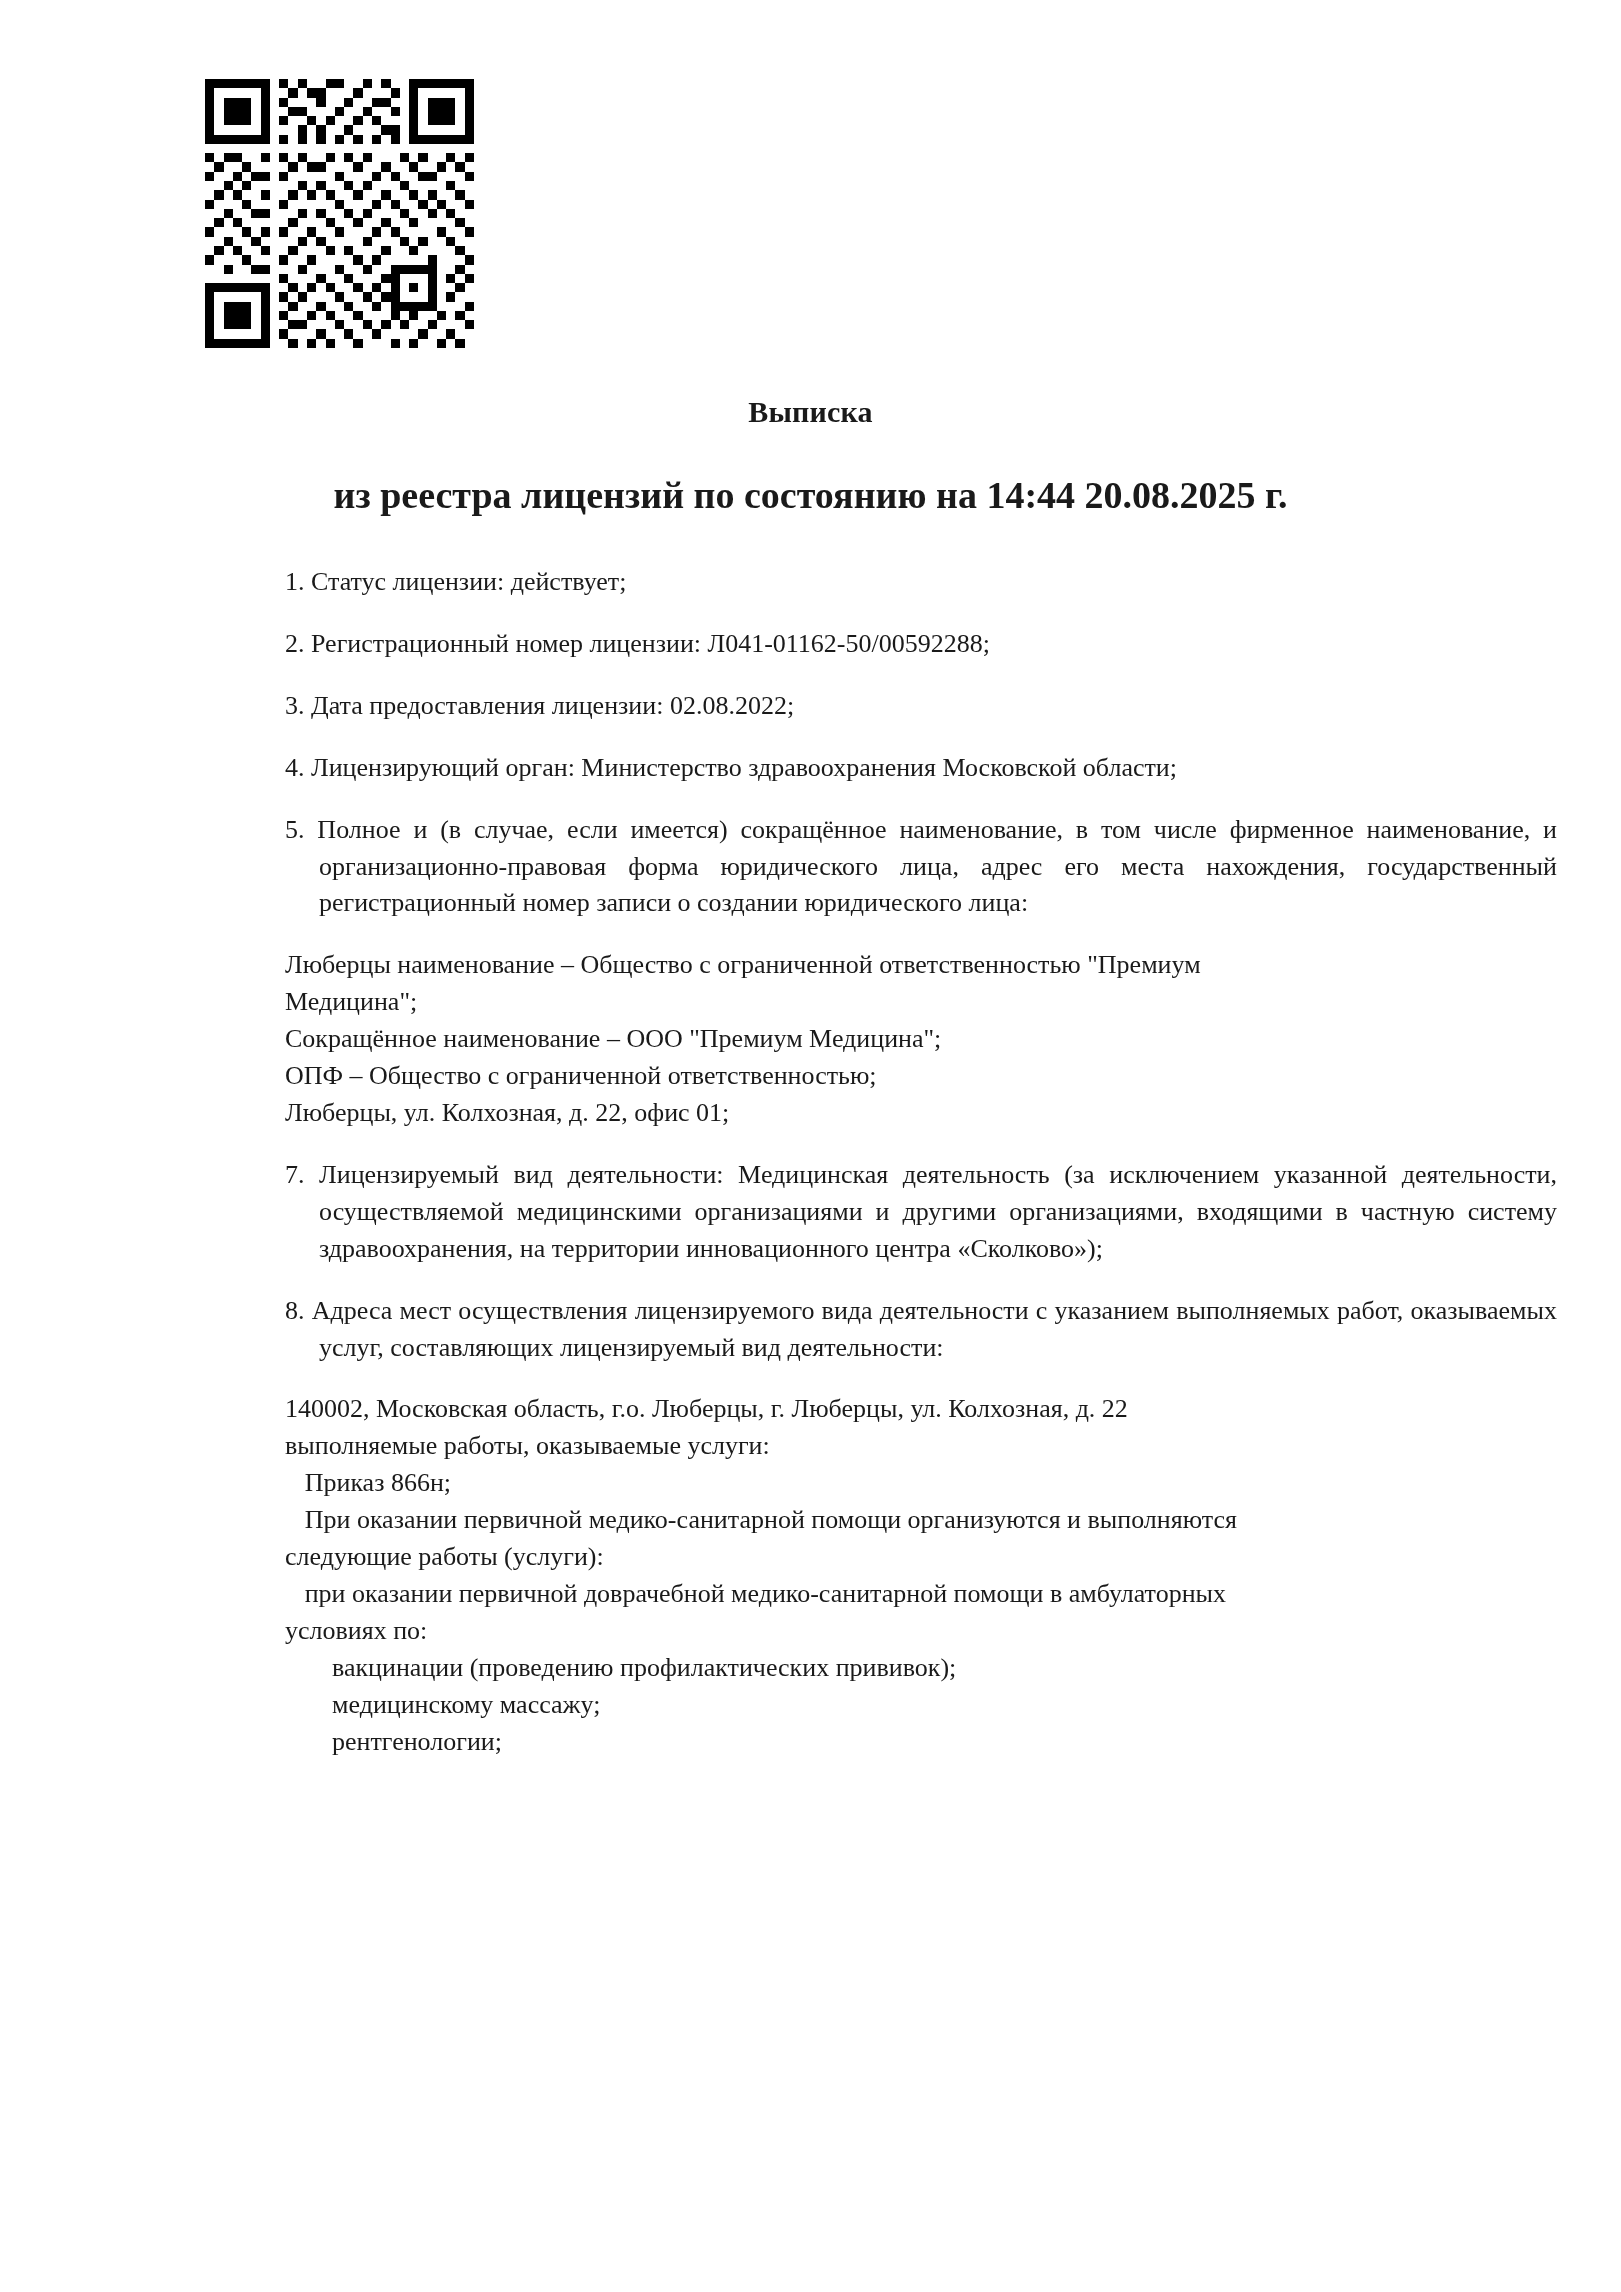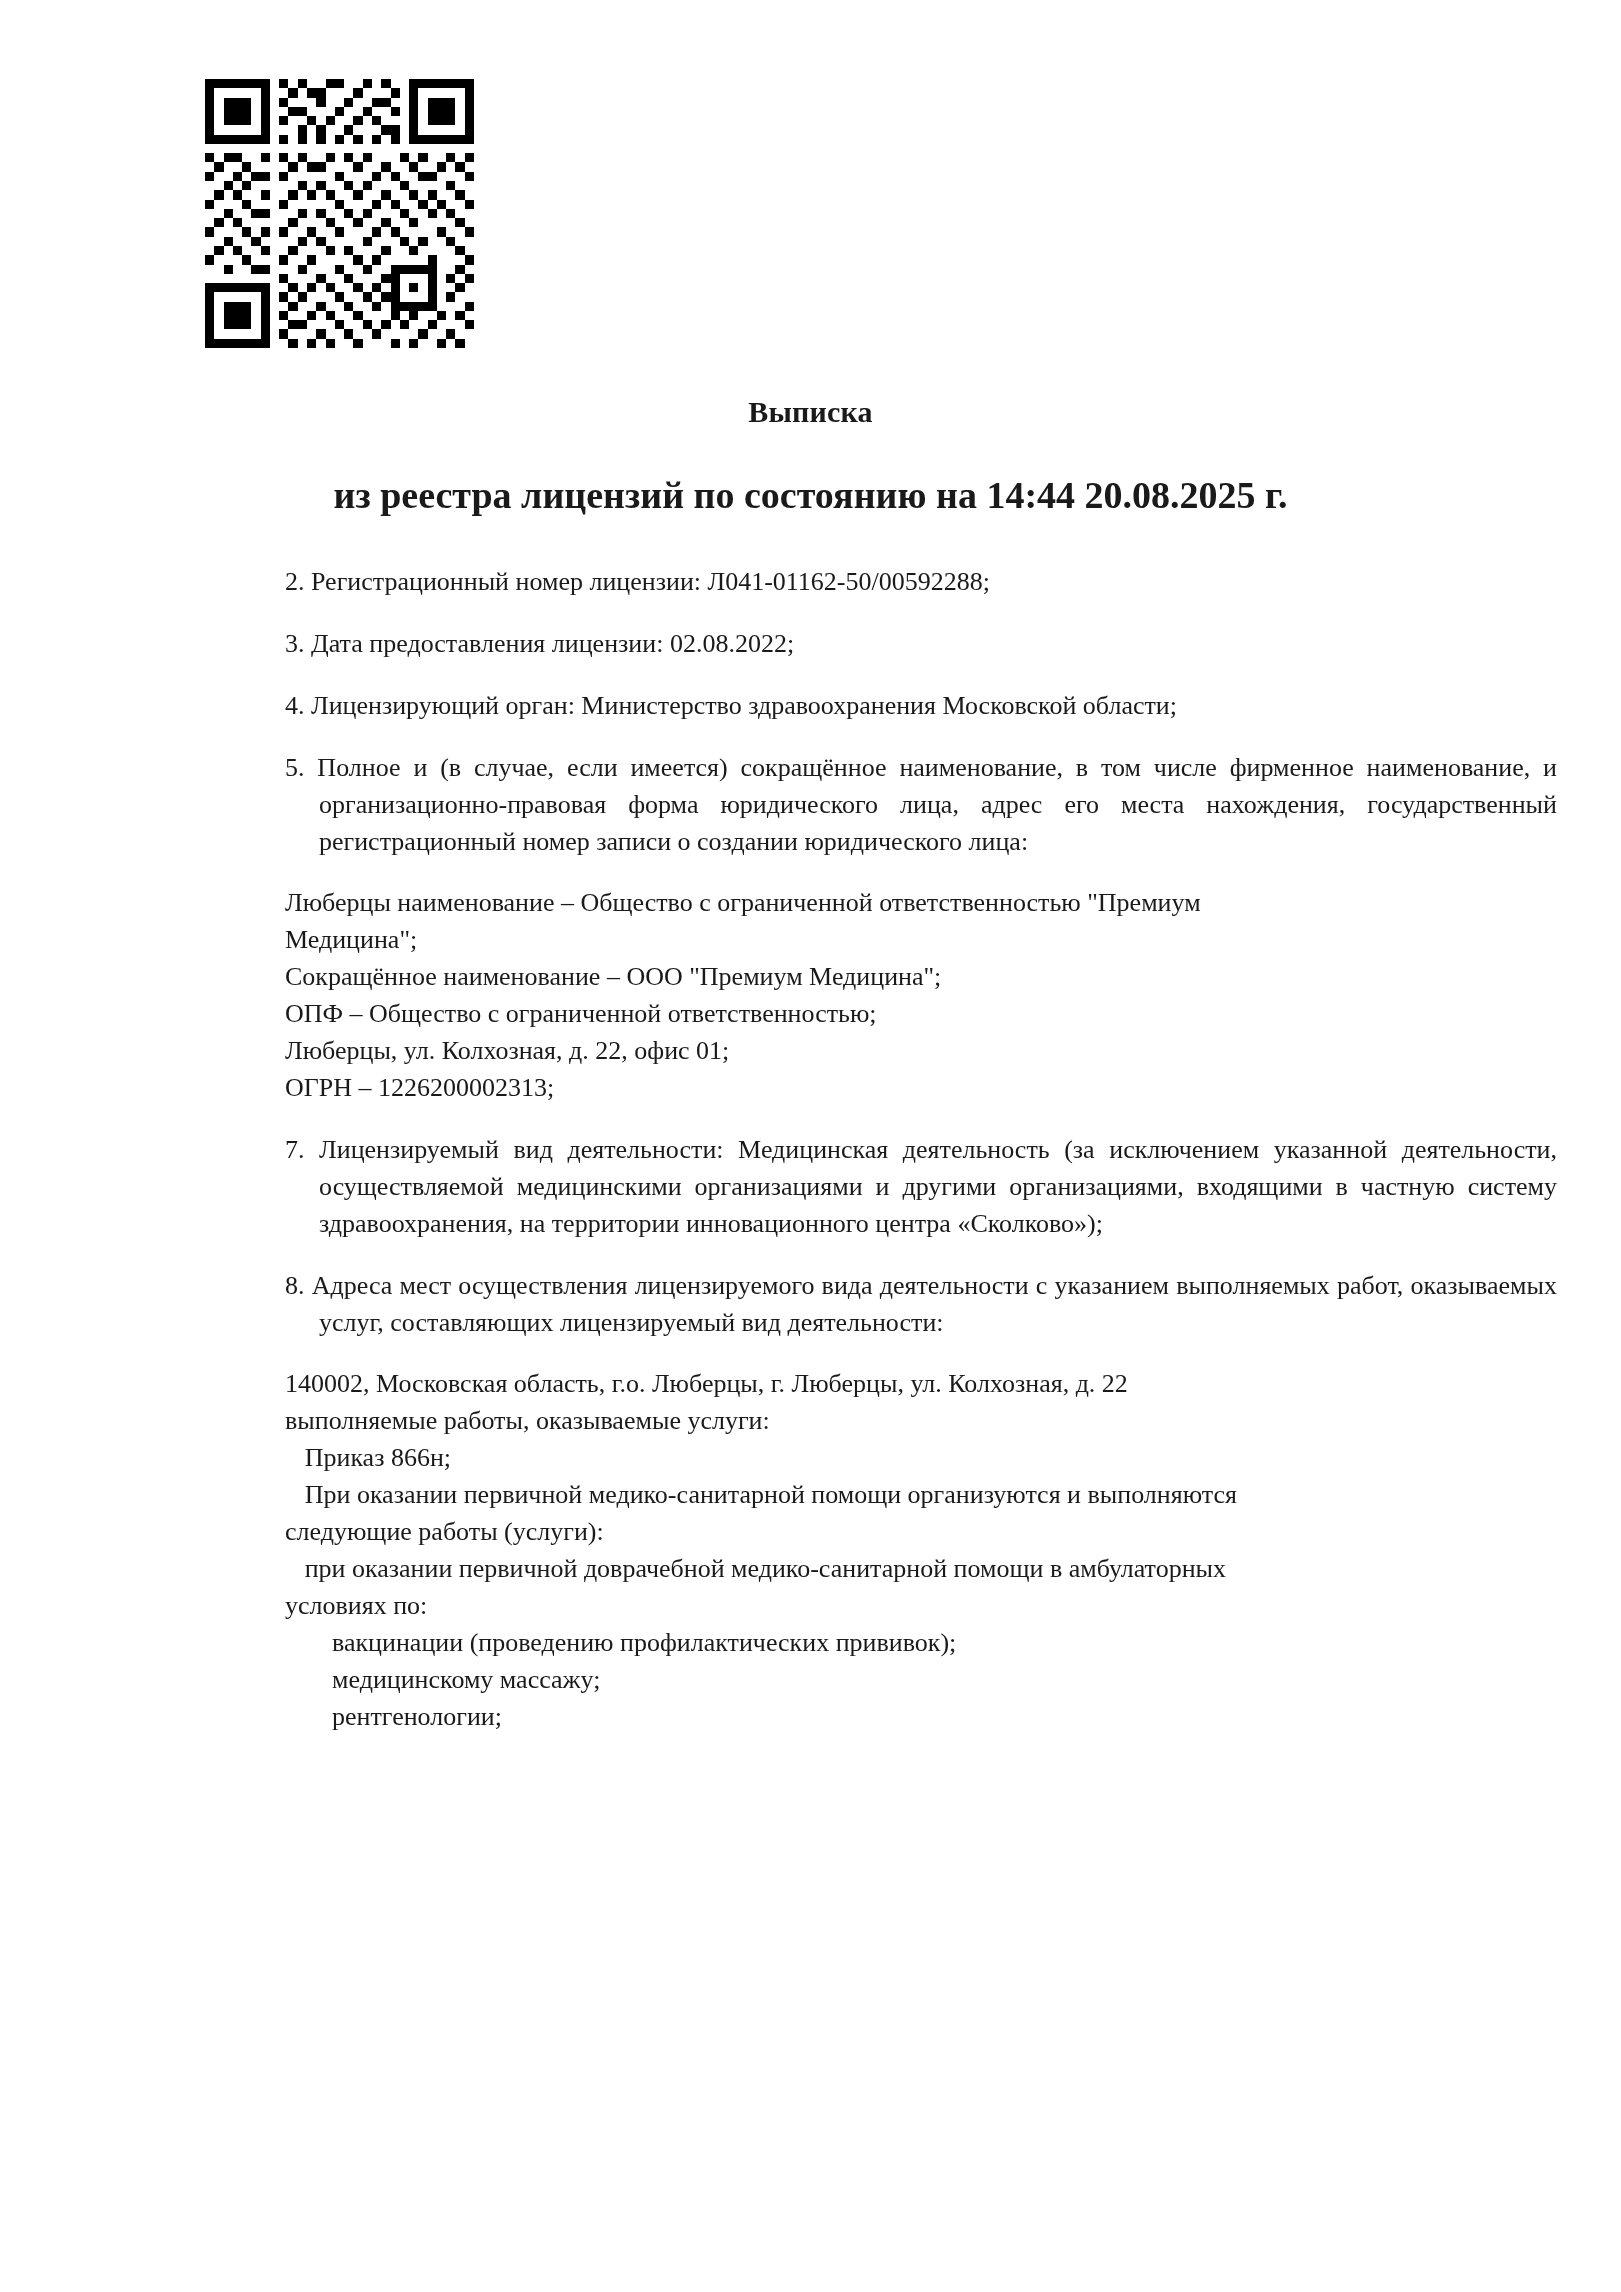--- a/index.html
+++ b/index.html
@@ -336,36 +336,36 @@
     </svg>
   </div>
 
   <div class="title-block">
     <div class="doc-title">Выписка</div>
     <div class="doc-subtitle">из реестра лицензий по состоянию на 14:44 20.08.2025 г.</div>
   </div>
 
   <div class="content">
 
+    <p class="para hang">1. Статус лицензии: действует;</p>
 
     <p class="para hang">2. Регистрационный номер лицензии: Л041-01162-50/00592288;</p>
 
     <p class="para hang">3. Дата предоставления лицензии: 02.08.2022;</p>
 
     <p class="para hang">4. Лицензирующий орган: Министерство здравоохранения Московской области;</p>
 
     <p class="para hang just">5. Полное и (в случае, если имеется) сокращённое наименование, в том числе фирменное наименование, и организационно-правовая форма юридического лица, адрес его места нахождения, государственный регистрационный номер записи о создании юридического лица:</p>
 
     <div class="block">
       <span class="ln">Люберцы наименование – Общество с ограниченной ответственностью "Премиум</span>
       <span class="ln">Медицина";</span>
       <span class="ln">Сокращённое наименование – ООО "Премиум Медицина";</span>
       <span class="ln">ОПФ – Общество с ограниченной ответственностью;</span>
       <span class="ln">Люберцы, ул. Колхозная, д. 22, офис 01;</span>
-      <span class="ln">ОГРН – 1226200002313;</span>
     </div>
 
 
     <p class="para hang just">7. Лицензируемый вид деятельности: Медицинская деятельность (за исключением указанной деятельности, осуществляемой медицинскими организациями и другими организациями, входящими в частную систему здравоохранения, на территории инновационного центра «Сколково»);</p>
 
     <p class="para hang just">8. Адреса мест осуществления лицензируемого вида деятельности с указанием выполняемых работ, оказываемых услуг, составляющих лицензируемый вид деятельности:</p>
 
     <div class="block">
       <span class="ln">140002, Московская область, г.о. Люберцы, г. Люберцы, ул. Колхозная, д. 22</span>
       <span class="ln">выполняемые работы, оказываемые услуги:</span>

